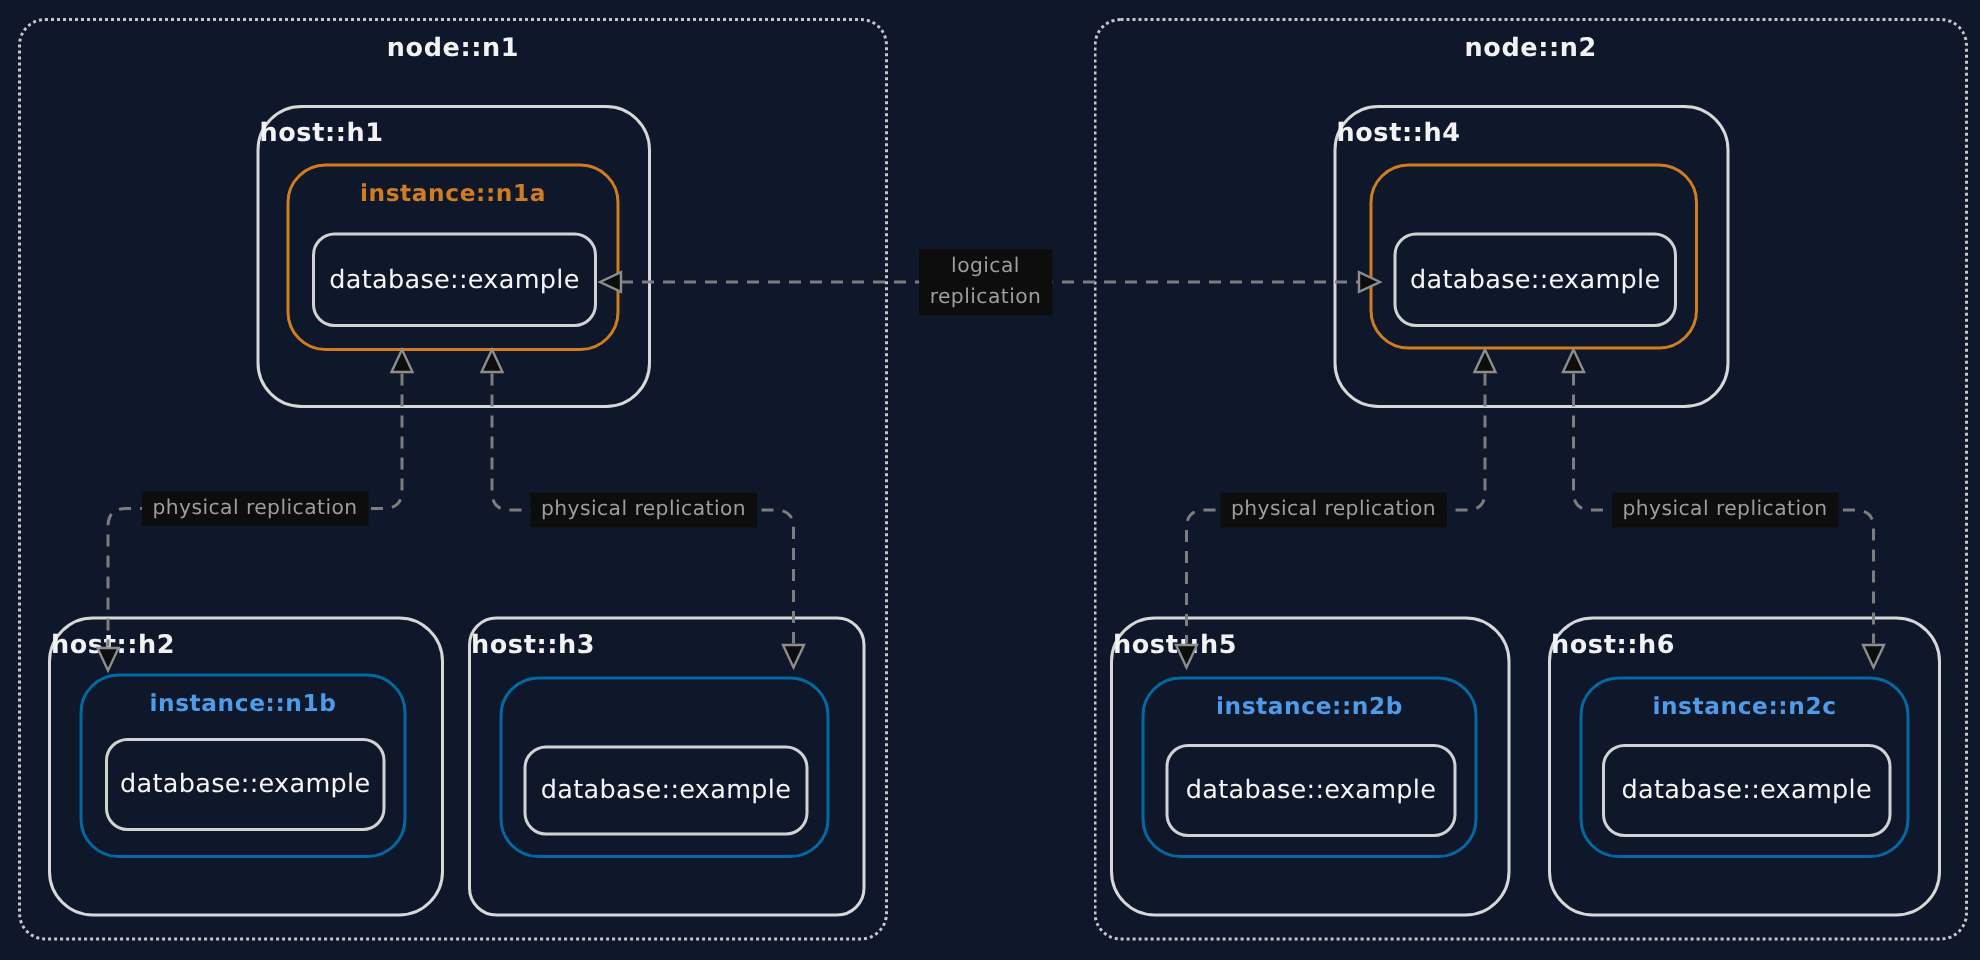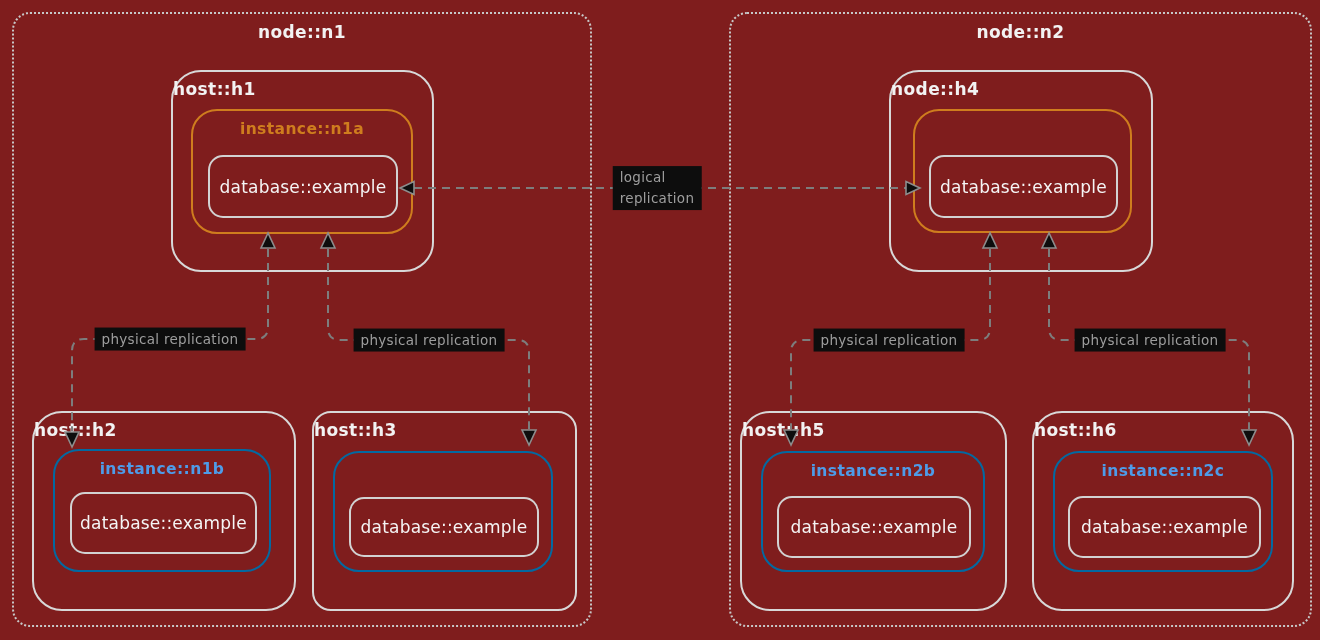--- a/index.html
+++ b/index.html
@@ -1,17 +1,17 @@
 <!DOCTYPE html>
 <html><head>
 <meta charset="utf-8">
 <style>
   html,body{margin:0;padding:0;background:#0d0d0d;}
   .stage{
-    position:relative;width:1320px;height:640px;background:#7f1d1d;overflow:hidden;
+    position:relative;width:1320px;height:640px;background:#0f172a;overflow:hidden;
     font-family:"DejaVu Sans","Liberation Sans",sans-serif;
     text-decoration:underline;
   }
   
   .node{
     position:absolute;border:2px dotted #c7c7c7;border-radius:18px;background:transparent;
   }
   #node1{left:12px;top:12px;width:576px;height:611px;}
   #node2{left:729px;top:12px;width:579px;height:611px;}
   .node-label{
@@ -63,21 +63,21 @@
   #i-n2c .database{left:13px;top:43px;width:189px;height:58px;}
   .db-label{color:#f5f5f5;font-size:17px;letter-spacing:.2px;white-space:nowrap;}
   
   svg.edges{position:absolute;left:0;top:0;pointer-events:none;}
   .edge{fill:none;stroke:#7d7d7d;stroke-width:2;stroke-dasharray:8 6;}
   .arrowhead{fill:#0d0d0d;stroke:#8d8d8d;stroke-width:1.6;}
   
   .edge-label{
     position:absolute;transform:translate(-50%,-50%);
     background:#0d0d0d;color:#9e9e9e;font-size:13.5px;letter-spacing:.3px;
-    padding:1px 7px;white-space:nowrap;line-height:1.55;
+    padding:1px 7px;white-space:nowrap;text-align:center;line-height:1.55;
   }
 </style>
 </head>
 <body>
 
 <div class="stage">
 
   <div class="node" id="node1">
     <div class="node-label">node::n1</div>
   </div>
@@ -108,21 +108,21 @@
   <div class="host" id="h3">
     <div class="host-label">host::h3</div>
     <div class="instance replica" id="i-n1c">
       <div class="database">
         <div class="db-label">database::example</div>
       </div>
     </div>
   </div>
 
   <div class="host" id="h4">
-    <div class="host-label">node::h4</div>
+    <div class="host-label">host::h4</div>
     <div class="instance primary" id="i-n2a">
       <div class="database">
         <div class="db-label">database::example</div>
       </div>
     </div>
   </div>
 
   <div class="host" id="h5">
     <div class="host-label">host::h5</div>
     <div class="instance replica" id="i-n2b">

